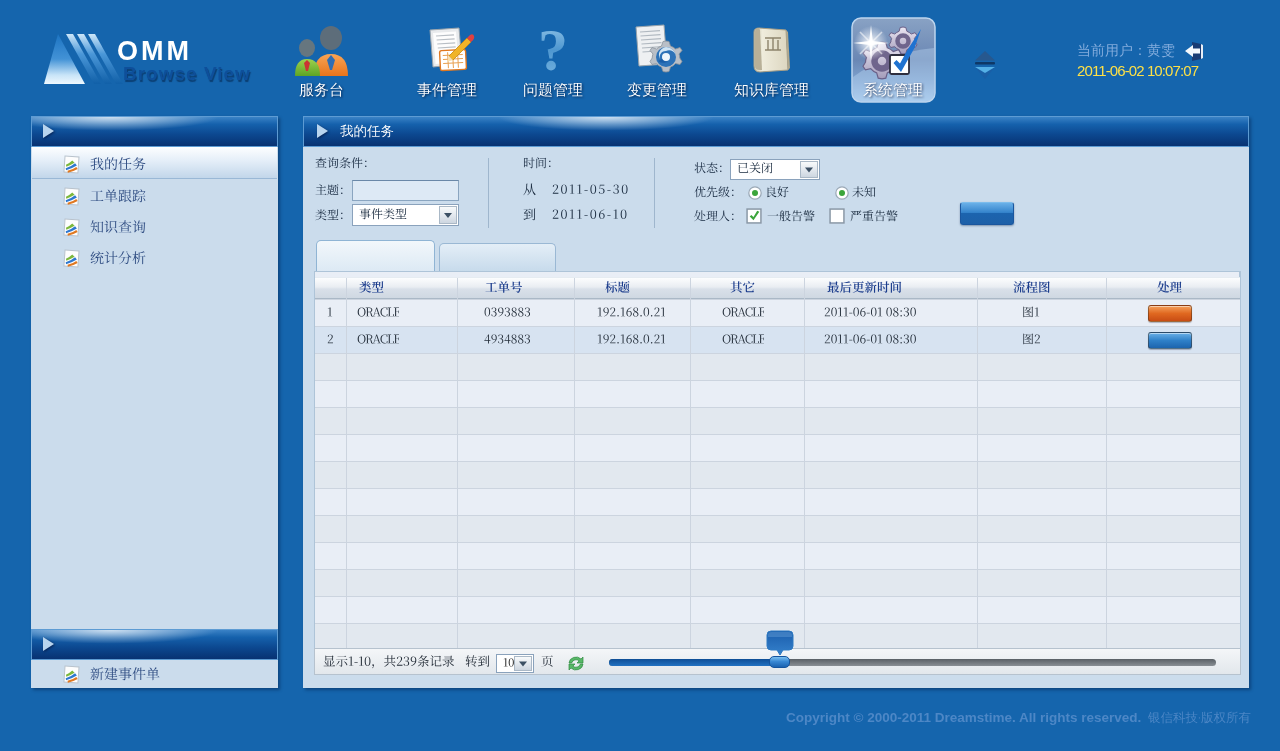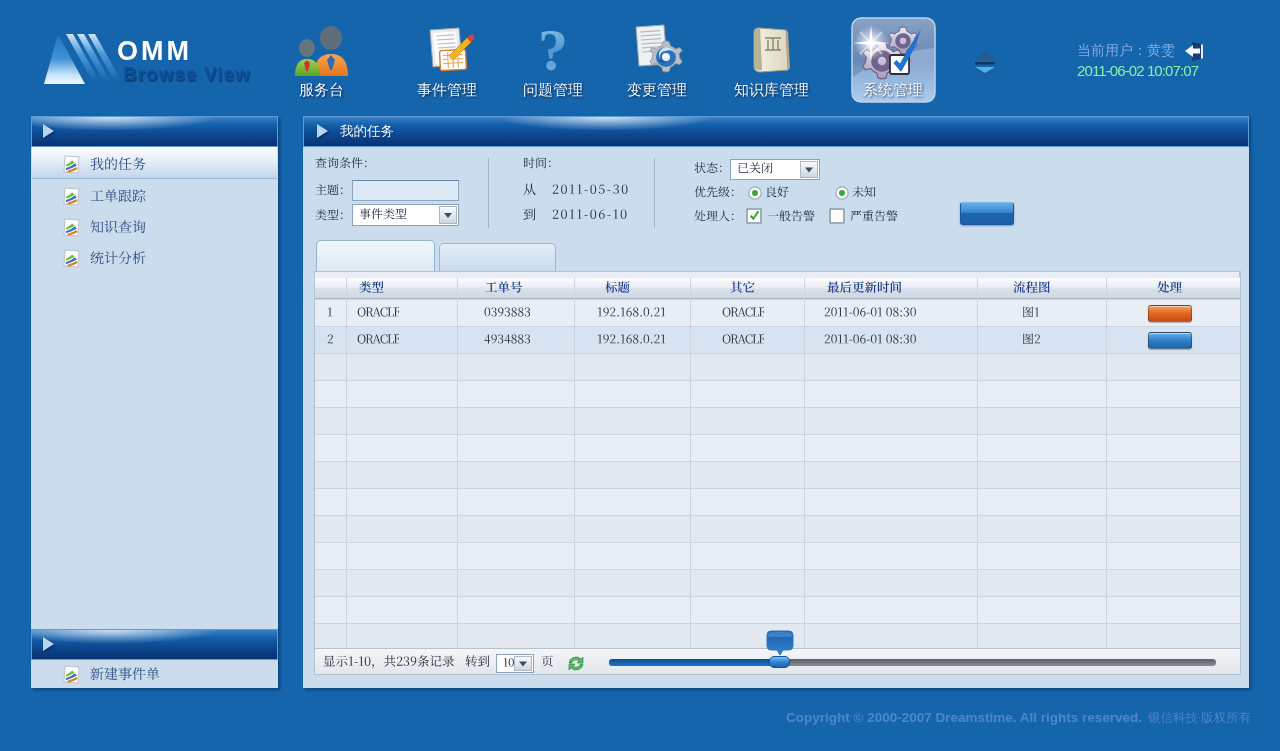--- a/index.html
+++ b/index.html
@@ -197,21 +197,21 @@
     <use href="#g19" transform="translate(42.0,12.04) scale(0.013672,-0.013672)"></use>
     <use href="#g20" transform="translate(56.0,12.04) scale(0.013672,-0.013672)"></use>
     <use href="#g21" transform="translate(70.0,12.04) scale(0.013672,-0.013672)"></use>
     <use href="#g22" transform="translate(84.0,12.04) scale(0.013672,-0.013672)"></use>
   </svg>
 <svg class="abs" style="left:1184px;top:42px" width="20" height="19" viewBox="0 0 20 19">
 <path d="M8 0 L17 2 L17 17 L8 19 Z" fill="#1a3c74"></path>
 <path d="M17 2 L19 3 L19 16 L17 17 Z" fill="#e8eef6"></path>
 <path d="M1 9 L9 3 L9 6.5 L16 6.5 L16 11.5 L9 11.5 L9 15 Z" fill="#f4f8fc"></path>
 </svg>
-<div class="abs" style="left:1077px;top:62px;font-size:15px;color:#86efac;letter-spacing:-0.9px">2011-06-02 10:07:07</div>
+<div class="abs" style="left:1077px;top:62px;font-size:15px;color:#fde047;letter-spacing:-0.9px">2011-06-02 10:07:07</div>
 <div class="abs" style="left:31px;top:116px;width:247px;height:572px;background:#cbdcec;box-shadow:2px 2px 3px rgba(2,30,70,.45)"></div>
 <div class="abs hdrbar" style="left:31px;top:116px;width:247px;height:31px"></div>
 <div class="abs arrowr" style="left:43px;top:124px"></div>
 <div class="abs" style="left:32px;top:147px;width:245px;height:32px;background:linear-gradient(180deg,#fdfeff 0%,#e4eef8 45%,#c2d6ea 100%);border-bottom:1px solid #9ab8d6"></div>
 <svg class="abs" style="left:62px;top:155px" width="19" height="19" viewBox="0 0 19 19">
 <g transform="rotate(4 9 9)">
       <rect x="2.5" y="1.5" width="14" height="16" fill="#fdfdfd" stroke="#b8c2cc" stroke-width="1"></rect>
 <path d="M4 10 Q8 8 10 5.5 L12.5 7.5 Q9 10 4.5 12 Z" fill="#7cb83c"></path>
 <path d="M4 13.5 Q9 12 13 8 L15 10 Q10 13.5 4.5 15.5 Z" fill="#2e78d0"></path>
 <path d="M6 16 Q11 14.5 14.5 11.5 L16 13.5 Q11.5 16.5 6.5 18 Z" fill="#e07820"></path>
@@ -664,21 +664,21 @@
 <svg class="abs" style="left:766px;top:630px" width="28" height="26" viewBox="0 0 28 26">
 <defs>
       <linearGradient id="ballg" x1="0" y1="0" x2="0" y2="1">
         <stop offset="0" stop-color="#1a5dac"></stop>
         <stop offset="1" stop-color="#3581cc"></stop>
       </linearGradient>
     </defs>
 <path d="M5 1 L23 1 Q27 1 27 5 L27 16 Q27 20 23 20 L17 20 L14 25 L11 20 L5 20 Q1 20 1 16 L1 5 Q1 1 5 1 Z" fill="url(#ballg)" stroke="#2e7ac2" stroke-width="1"></path>
 <path d="M5 2 L23 2 Q26 2 26 5 L26 7 L2 7 L2 5 Q2 2 5 2 Z" fill="rgba(90,150,210,.55)"></path>
 </svg>
-<div class="abs" style="left:786px;top:710px;font-size:13.5px;font-weight:bold;color:#4d87c6">Copyright © 2000-2007 Dreamstime. All rights reserved.</div>
+<div class="abs" style="left:786px;top:710px;font-size:13.5px;font-weight:bold;color:#4d87c6">Copyright © 2000-2011 Dreamstime. All rights reserved.</div>
 <svg style="position:absolute;left:1148px;top:711px;" width="102.99" height="15.5" viewBox="0 0 102.99 15.5" fill="#4d87c6">
     <use href="#g123" transform="translate(0.0,10.75) scale(0.012207,-0.012207)"></use>
     <use href="#g124" transform="translate(12.5,10.75) scale(0.012207,-0.012207)"></use>
     <use href="#g125" transform="translate(25.0,10.75) scale(0.012207,-0.012207)"></use>
     <use href="#g126" transform="translate(37.5,10.75) scale(0.012207,-0.012207)"></use>
     <use href="#g127" transform="translate(50.0,10.75) scale(0.012207,-0.012207)"></use>
     <use href="#g128" transform="translate(53.0,10.75) scale(0.012207,-0.012207)"></use>
     <use href="#g129" transform="translate(65.5,10.75) scale(0.012207,-0.012207)"></use>
     <use href="#g130" transform="translate(78.0,10.75) scale(0.012207,-0.012207)"></use>
     <use href="#g131" transform="translate(90.5,10.75) scale(0.012207,-0.012207)"></use>

